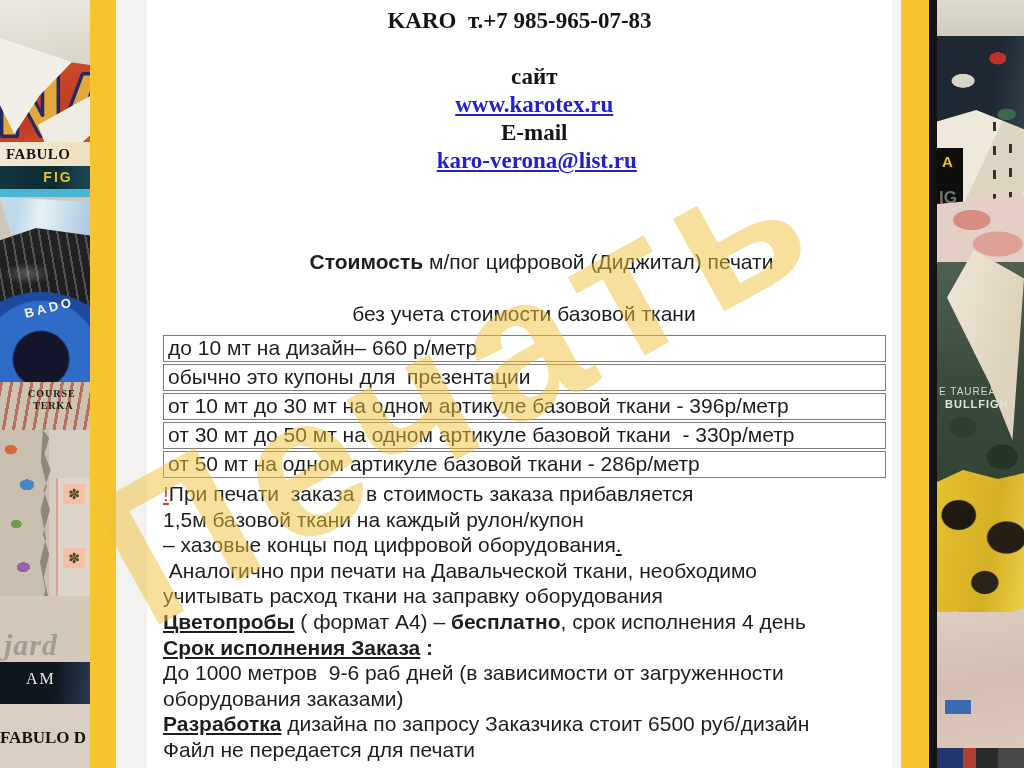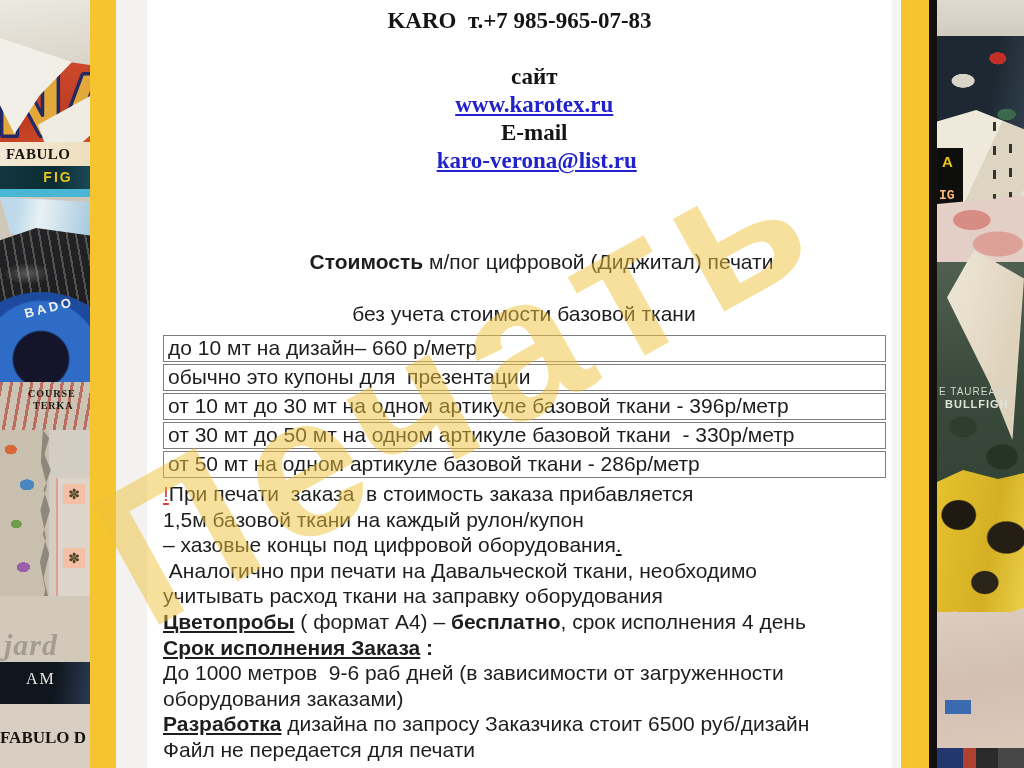--- a/index.html
+++ b/index.html
@@ -112,21 +112,21 @@
   .cr-cream{top:110px;height:192px;
       background-image:
         repeating-linear-gradient(180deg,#33332f 0 9px,transparent 9px 24px),
         repeating-linear-gradient(180deg,#33332f 0 9px,transparent 9px 24px),
         linear-gradient(115deg,#efe9db 0 40%,#ddd4c2 40% 70%,#e7dfcf 70%);
       background-size:3px 75%,3px 55%,100% 100%;
       background-position:56px 12px,72px 34px,0 0;background-repeat:no-repeat;
       clip-path:polygon(0 6%,45% 0,100% 10%,100% 100%,0 94%);}
   .cr-blackpanel{left:0;top:148px;width:26px!important;height:70px;background:#0e0e0c;}
   .cr-a{position:absolute;left:5px;top:5px;font-weight:bold;font-size:15px;color:#e7c31f;}
-  .cr-ig{position:absolute;left:2px;top:40px;font-weight:bold;font-size:13px;color:#fdba74;font-family:Liberation Mono, monospace;}
+  .cr-ig{position:absolute;left:2px;top:40px;font-weight:bold;font-size:17px;color:#737373;}
   .cr-pink{top:196px;height:80px;background:
       radial-gradient(30px 16px at 40% 30%,rgba(200,60,50,.45) 0 60%,transparent 65%),
       radial-gradient(40px 20px at 70% 60%,rgba(216,130,120,.6) 0 60%,transparent 65%),#e3cfc6;
       clip-path:polygon(0 10%,100% 0,100% 100%,0 90%);}
   .cr-green{top:262px;height:300px;background:
       radial-gradient(26px 20px at 30% 55%,#2e3e2e 0 50%,transparent 55%),
       radial-gradient(30px 24px at 75% 65%,#253525 0 50%,transparent 55%),
       radial-gradient(40px 30px at 50% 85%,#1e2e1e 0 50%,transparent 55%),
       linear-gradient(#506050,#3a4a3c 40%,#2e3e30);}
   .cr-wedge{left:10px!important;top:250px;width:77px!important;height:190px;

